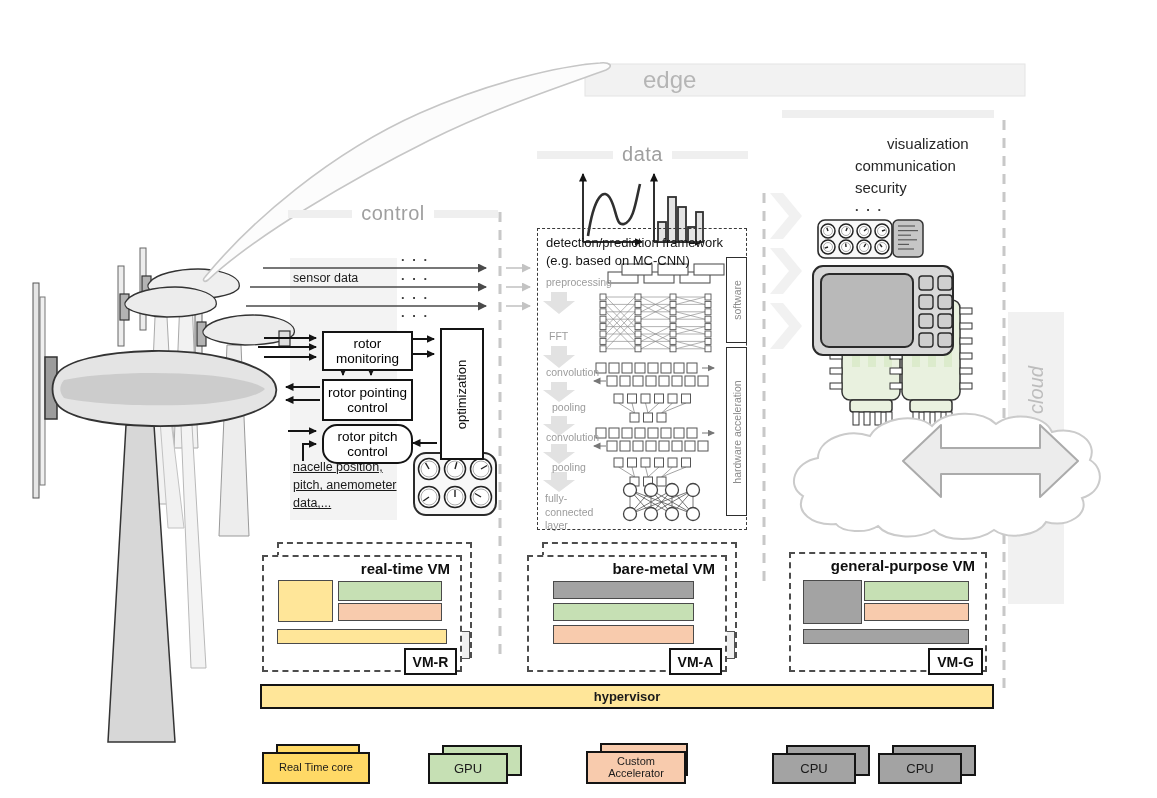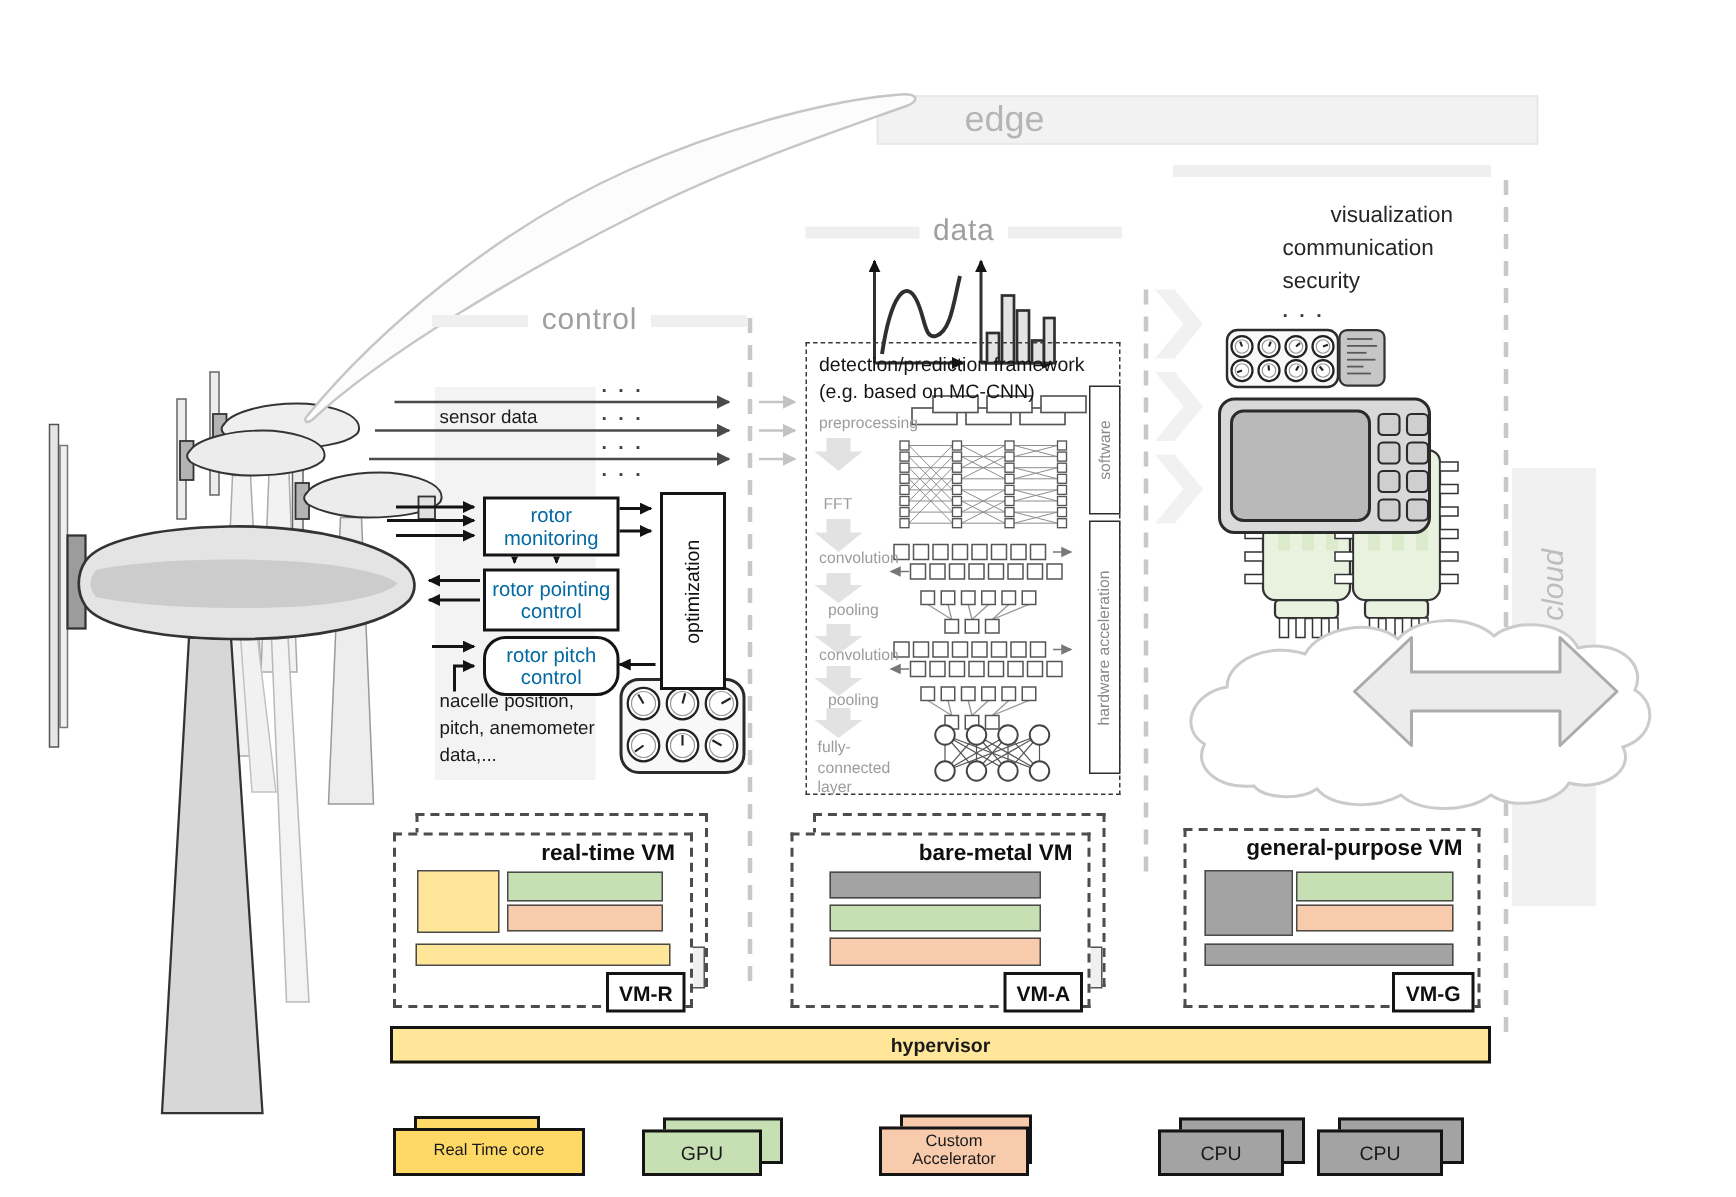--- a/index.html
+++ b/index.html
@@ -10,41 +10,41 @@
   .hdr-text{position:absolute;display:flex;align-items:center;justify-content:center;
             font-size:20px;color:#9f9f9f;letter-spacing:.5px;}
   .hdr-text span{background:#ffffff;padding:0 9px;}
   .banner-text{position:absolute;display:flex;align-items:center;
                font-size:24px;color:#b5b5b5;}
   .vlabel{position:absolute;display:flex;align-items:center;justify-content:center;
           font-style:italic;font-size:20px;color:#bdbdbd;}
   .rot{transform:rotate(-90deg);white-space:nowrap;}
   .box{position:absolute;background:#fff;border:2.5px solid #141414;display:flex;
        align-items:center;justify-content:center;text-align:center;font-size:13.5px;
-       line-height:1.12;color:#0369a1;}
+       line-height:1.12;color:#000000;}
   .vbox{position:absolute;background:#fff;border:2px solid #141414;display:flex;
         align-items:center;justify-content:center;color:#111;font-size:13px;}
   .sbox{position:absolute;background:#fff;border:1.5px solid #2e2e2e;display:flex;
         align-items:center;justify-content:center;color:#8a8a8a;font-size:10.5px;}
   .vm{position:absolute;border:2px dashed #4d4d4d;background:#fff;}
   .vmback{position:absolute;border:2px dashed #4d4d4d;background:#fff;}
   .vm-title{position:absolute;top:3px;right:10px;font-weight:bold;font-size:15px;color:#0f0f0f;}
   .blk{position:absolute;border:1.5px solid #4a4a4a;}
   .tag{position:absolute;background:#fff;border:2px solid #141414;font-weight:bold;
        font-size:14px;display:flex;align-items:center;justify-content:center;color:#0f0f0f;}
   .tab{position:absolute;background:#f0f0f0;border:1.5px solid #555;}
   .pbar{position:absolute;border:2px solid #141414;display:flex;align-items:center;
         justify-content:center;font-size:13px;font-weight:600;color:#1a1a1a;}
   .chip{position:absolute;border:2px solid #141414;display:flex;align-items:center;
         justify-content:center;text-align:center;font-size:13px;line-height:1.05;color:#1a1a1a;}
   .chip.small{font-size:11px;}
   .pl{position:absolute;font-size:10.5px;color:#9c9c9c;line-height:1.3;}
   .mgmt-item{position:absolute;font-size:15px;color:#262626;}
   .dots{position:absolute;font-size:13px;font-weight:bold;color:#3d3d3d;letter-spacing:2px;}
-  .note{position:absolute;font-size:12.5px;color:#1a1a1a;line-height:1.45;}
+  .note{position:absolute;font-size:12.5px;color:#1a1a1a;line-height:1.45;text-decoration:underline;}
   .smalllabel{position:absolute;font-size:12.5px;color:#1a1a1a;}
   .fw-title{position:absolute;font-size:13px;color:#141414;line-height:1.35;}
   .c-yel{background:#ffe699;} .c-yeld{background:#ffd966;} .c-gold{background:#ffc000;}
   .c-grn{background:#c6e0b4;} .c-org{background:#f8cbad;} .c-blu{background:#a3a3a3;}
 </style>
 </head>
 <body>
 
 <div id="stage">
 
@@ -561,21 +561,21 @@
 </div>
 <div class="blk c-blu" style="left:803px;top:580px;width:57px;height:42px;"></div>
 <div class="blk c-grn" style="left:864px;top:581px;width:103px;height:18px;"></div>
 <div class="blk c-org" style="left:864px;top:603px;width:103px;height:16px;"></div>
 <div class="blk c-blu" style="left:803px;top:629px;width:164px;height:13px;"></div>
 <div class="tag" style="left:928px;top:648px;width:51px;height:23px;">VM-G</div>
 
 <div class="pbar c-yel" style="left:260px;top:684px;width:730px;height:21px;">hypervisor</div>
 
 <div class="chip c-yeld" style="left:276px;top:744px;width:80px;height:28px;"></div>
-<div class="chip small c-yeld" style="left:262px;top:752px;width:80px;height:28px;padding:0 22px;">Real Time core</div>
+<div class="chip small c-yeld" style="left:262px;top:752px;width:80px;height:28px;padding:0 12px;">Real Time core</div>
 <div class="chip c-grn" style="left:442px;top:745px;width:76px;height:27px;"></div>
 <div class="chip c-grn" style="left:428px;top:753px;width:76px;height:27px;">GPU</div>
 <div class="chip c-org" style="left:600px;top:743px;width:84px;height:29px;"></div>
 <div class="chip small c-org" style="left:586px;top:751px;width:84px;height:29px;padding:0 6px;">Custom Accelerator</div>
 <div class="chip c-blu" style="left:786px;top:745px;width:80px;height:27px;"></div>
 <div class="chip c-blu" style="left:772px;top:753px;width:80px;height:27px;">CPU</div>
 <div class="chip c-blu" style="left:892px;top:745px;width:80px;height:27px;"></div>
 <div class="chip c-blu" style="left:878px;top:753px;width:80px;height:27px;">CPU</div>
 
 </div>

